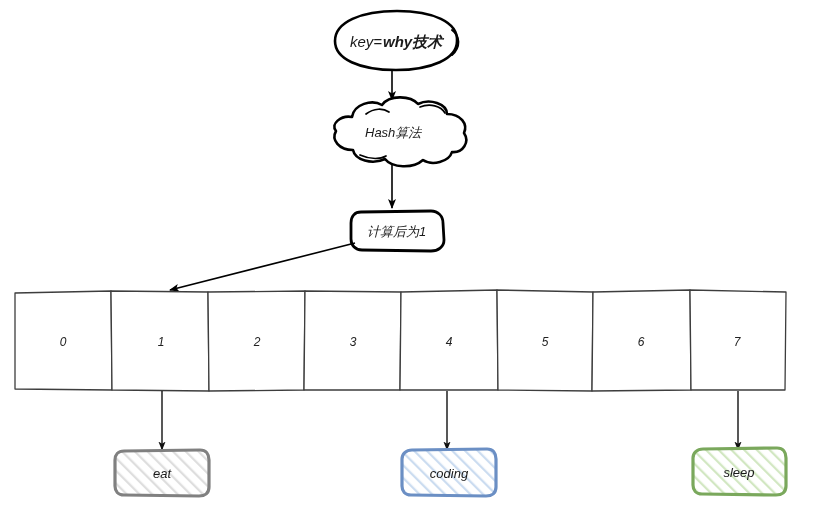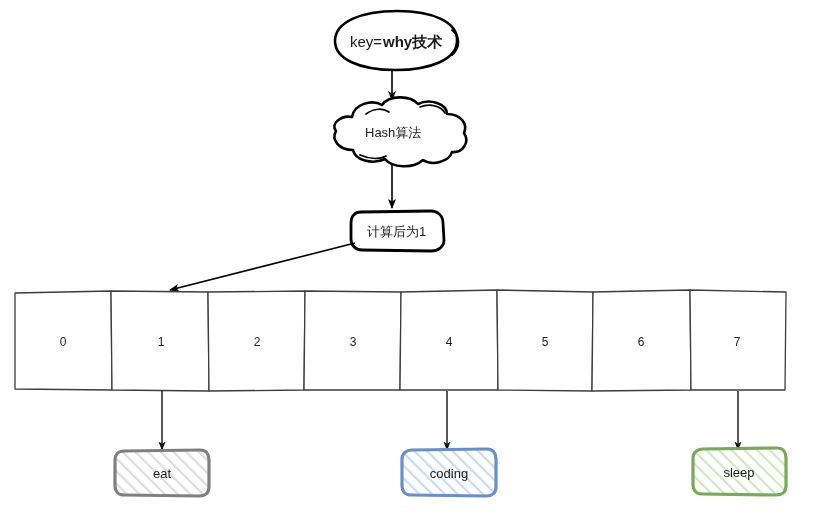--- a/index.html
+++ b/index.html
@@ -9,20 +9,21 @@
   }
   body {
     font-family: "Liberation Sans", "DejaVu Sans", sans-serif;
   }
   #canvas {
     position: relative;
     width: 816px;
     height: 527px;
     background: #ffffff;
     overflow: hidden;
+    font-style: italic;
   }
   #diagram-svg {
     position: absolute;
     left: 0;
     top: 0;
     width: 816px;
     height: 527px;
   }
   .txt {
     font-family: "Liberation Sans", "DejaVu Sans", sans-serif;

